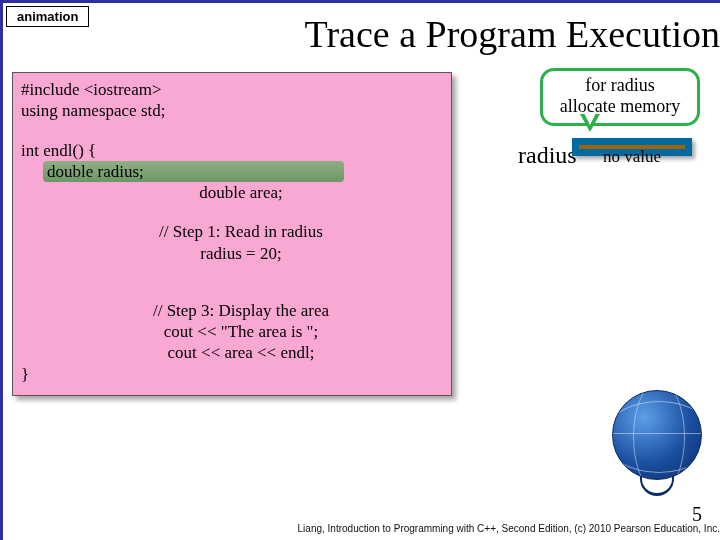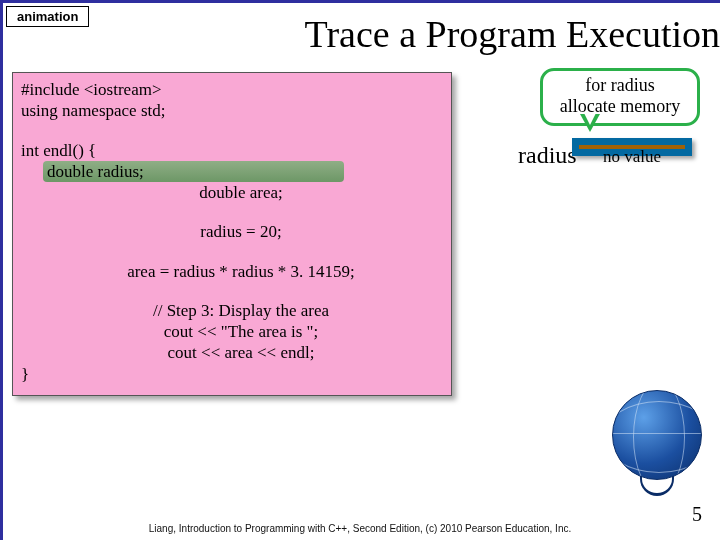--- a/index.html
+++ b/index.html
@@ -147,21 +147,21 @@
     border-left: 2px solid #0a2c66;
     border-right: 2px solid #0a2c66;
     border-radius: 0 0 20px 20px;
   }
 
   .footer {
     position: absolute;
     bottom: 6px;
     left: 0;
     width: 720px;
-    text-align: center;
+    text-align: right;
     font-family: Arial, Helvetica, sans-serif;
     font-size: 10px;
     color: #111;
   }
   .page-num {
     position: absolute;
     right: 18px;
     bottom: 14px;
     font-size: 20px;
   }
@@ -177,23 +177,23 @@
 <div class="title">Trace a Program Execution</div>
 
 <div class="code-block">
   <p>#include &lt;iostream&gt;</p>
   <p>using namespace std;</p>
   <div class="blankline"></div>
   <p>int endl() {</p>
   <p><span class="highlight">double radius;</span></p>
   <p class="indent">double area;</p>
   <div class="blankline"></div>
+  <p class="indent">// Step 1: Read in radius</p>
   <p class="indent">radius = 20;</p>
   <div class="blankline"></div>
-  <p class="indent">area = radius * radius * 3. 14159;</p>
   <div class="blankline"></div>
   <p class="indent">// Step 3: Display the area</p>
   <p class="indent">cout &lt;&lt; "The area is ";</p>
   <p class="indent">cout &lt;&lt; area &lt;&lt; endl;</p>
   <p>}</p>
 </div>
 
 <div class="callout">
   <div>for radius</div>
   <div>allocate memory</div>

